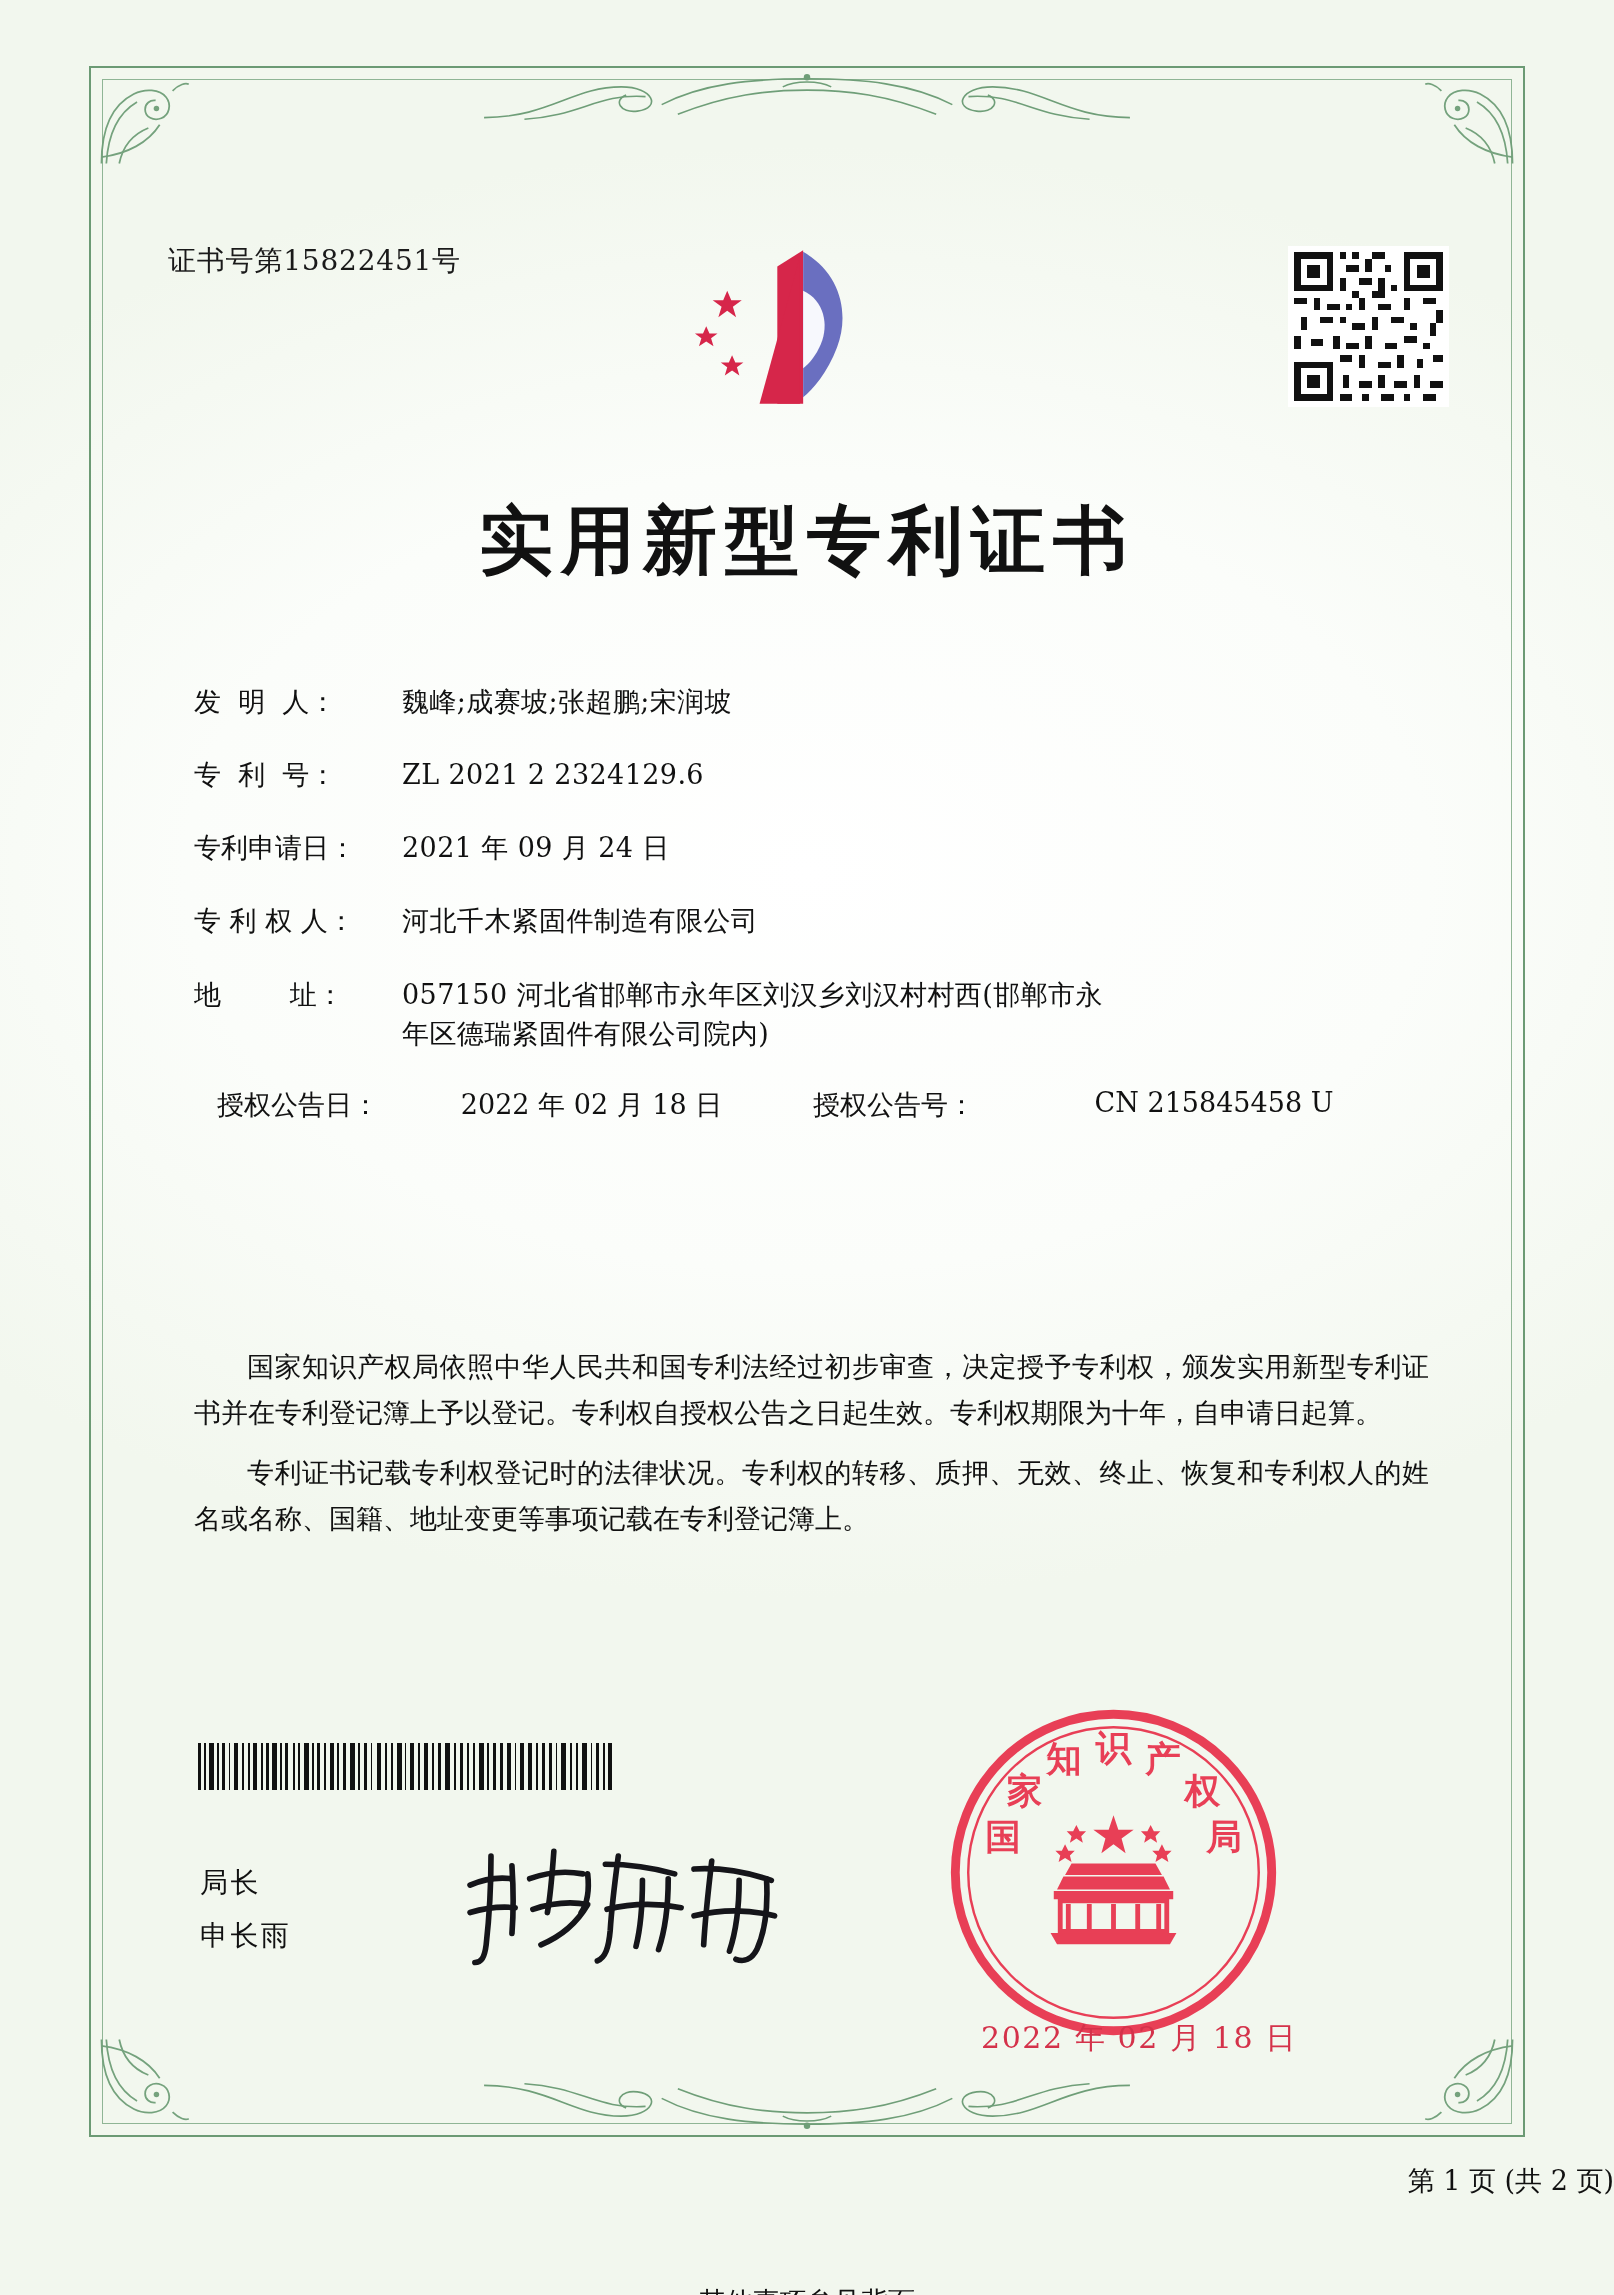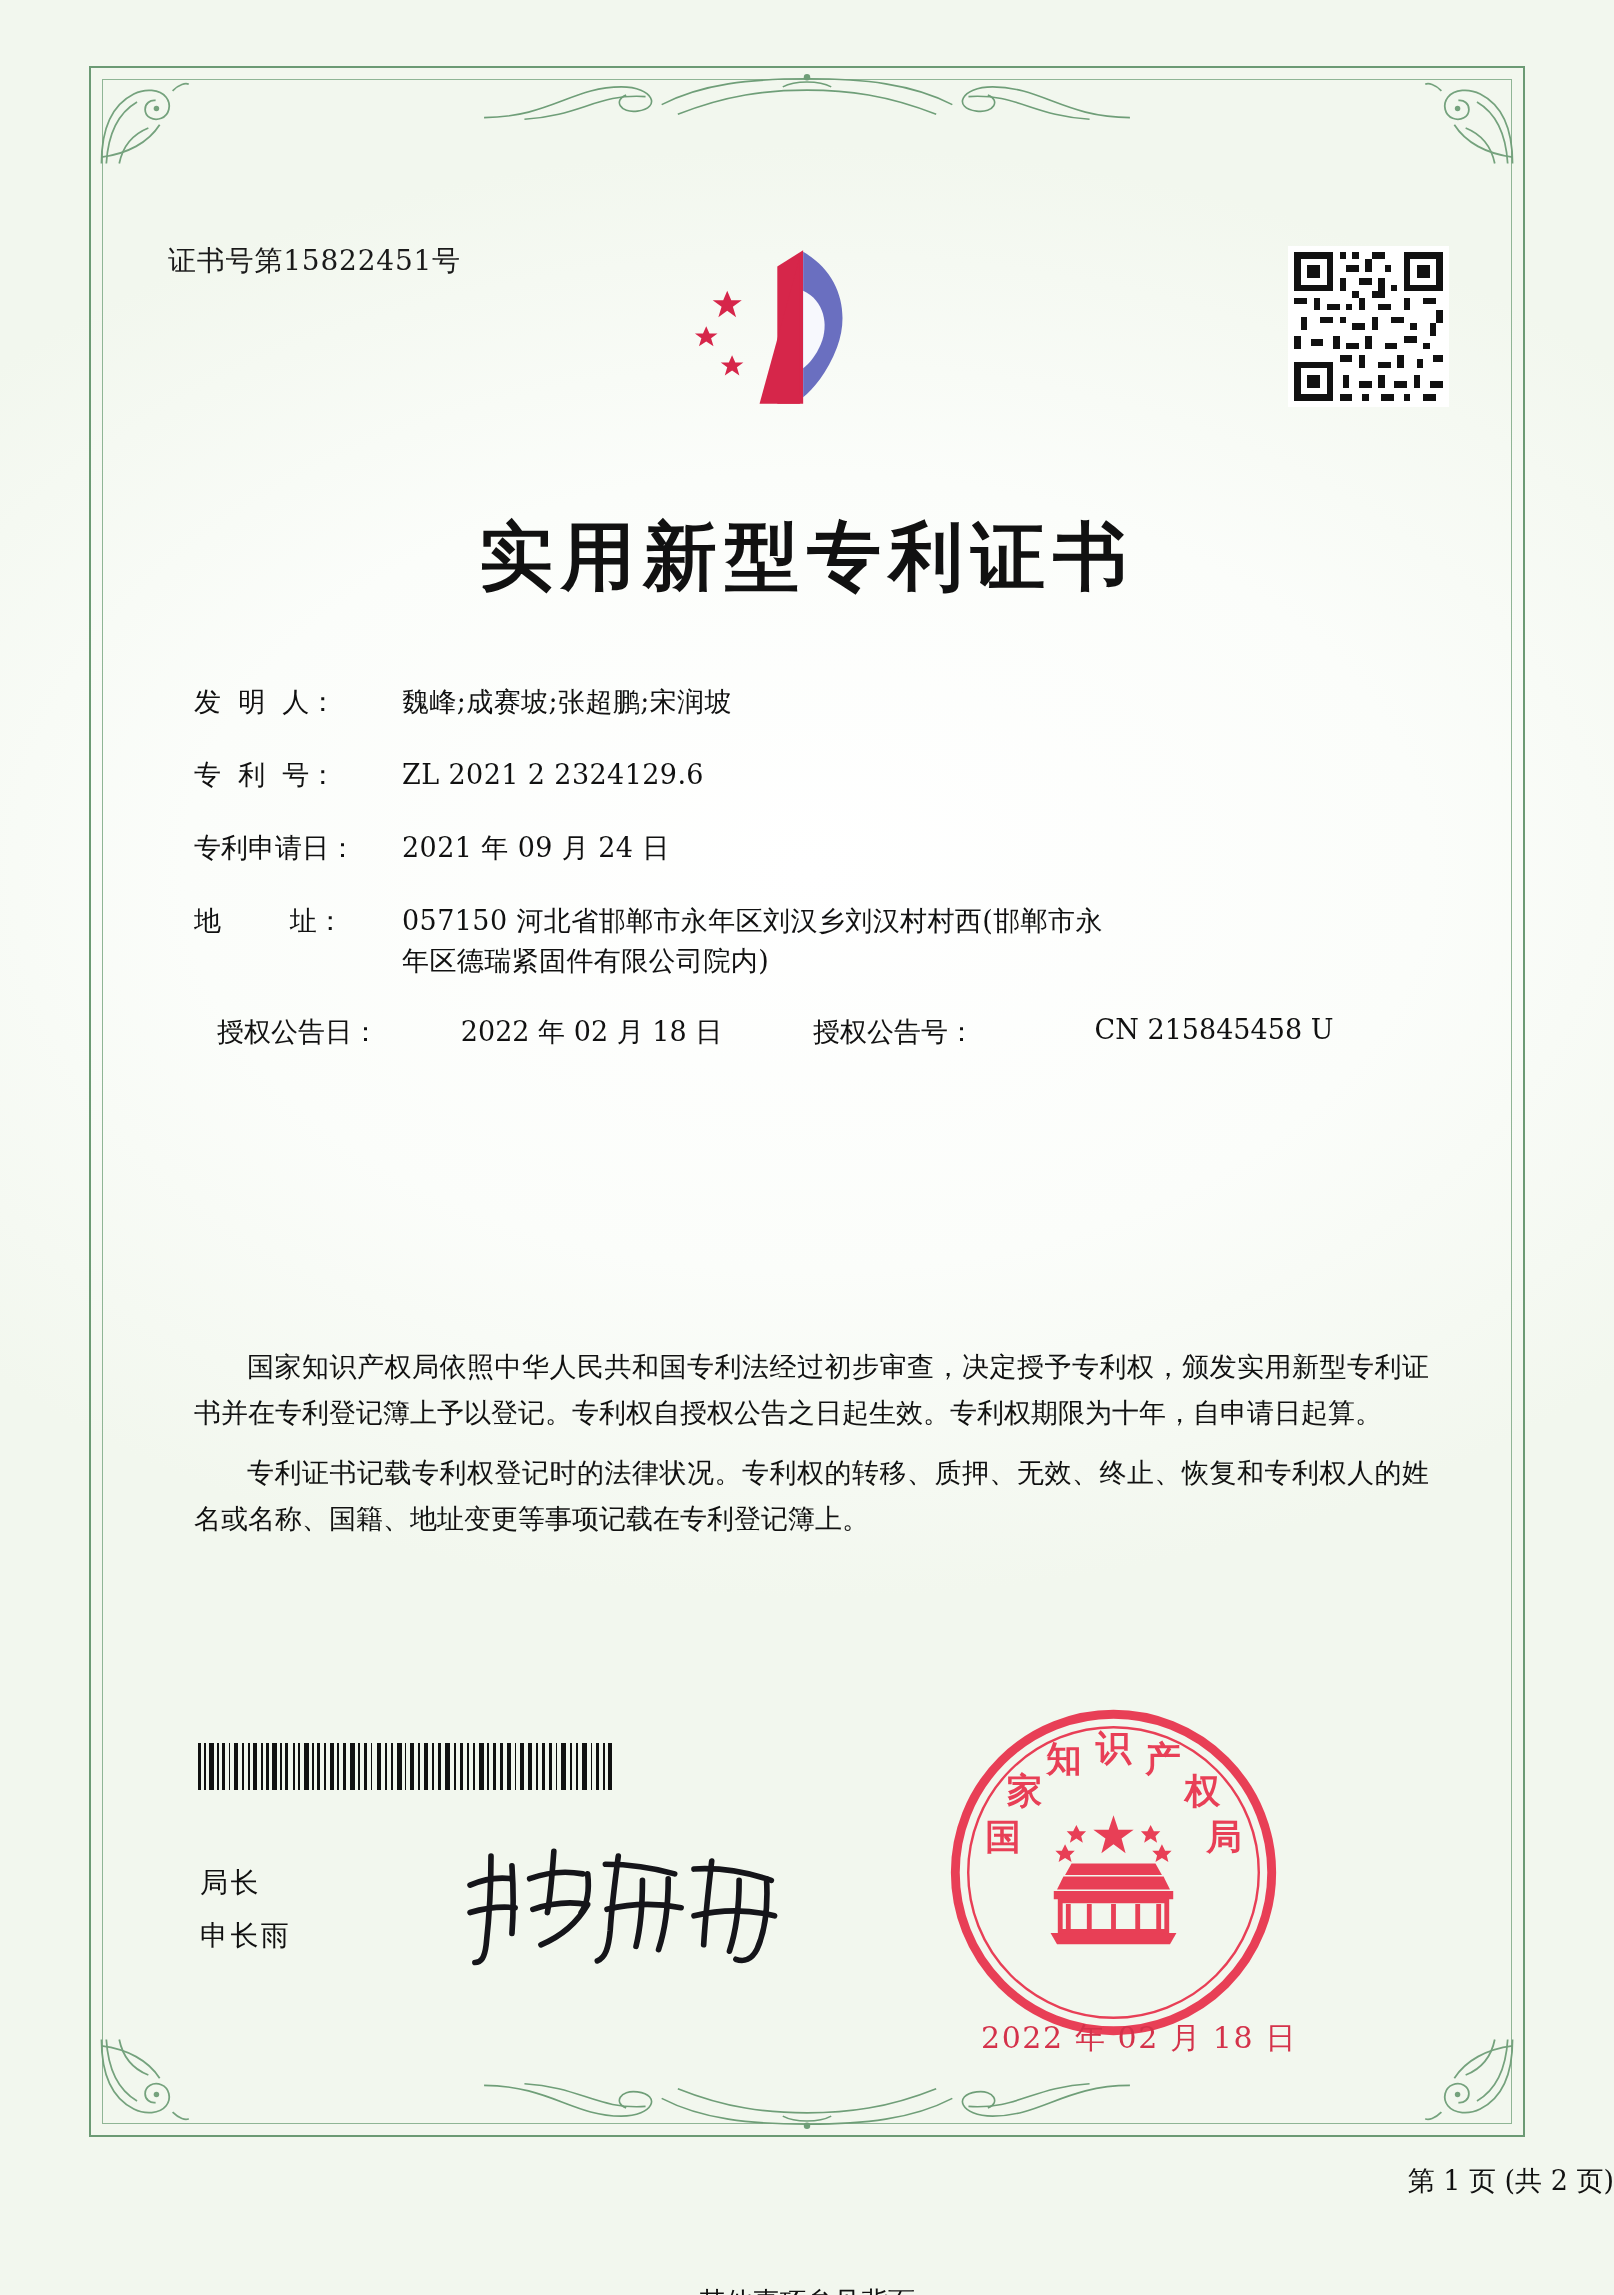--- a/index.html
+++ b/index.html
@@ -102,21 +102,21 @@
     width: 161px;
     height: 161px;
   }
   .qr svg { width: 100%; height: 100%; display: block; }
 
   
   .doc-title {
     position: absolute;
     left: 0;
     right: 0;
-    top: 508px;
+    top: 492px;
     text-align: center;
     font-size: 74px;
     font-weight: bold;
     letter-spacing: 8px;
     color: #111111;
     font-family: "DejaVu Serif", serif;
   }
 
   
   .fields {
@@ -435,20 +435,24 @@
     <div class="field-row">
       <div class="field-label">专  利  号：</div>
       <div class="field-value">ZL 2021 2 2324129.6</div>
     </div>
 
     <div class="field-row">
       <div class="field-label">专利申请日：</div>
       <div class="field-value">2021 年 09 月 24 日</div>
     </div>
 
+    <div class="field-row">
+      <div class="field-label">专 利 权 人：</div>
+      <div class="field-value">河北千木紧固件制造有限公司</div>
+    </div>
 
     <div class="field-row">
       <div class="field-label">地        址：</div>
       <div class="field-value">
         <span>057150 河北省邯郸市永年区刘汉乡刘汉村村西(邯郸市永</span>
         <span class="cont">年区德瑞紧固件有限公司院内)</span>
       </div>
     </div>
 
     <div class="grant-row">

